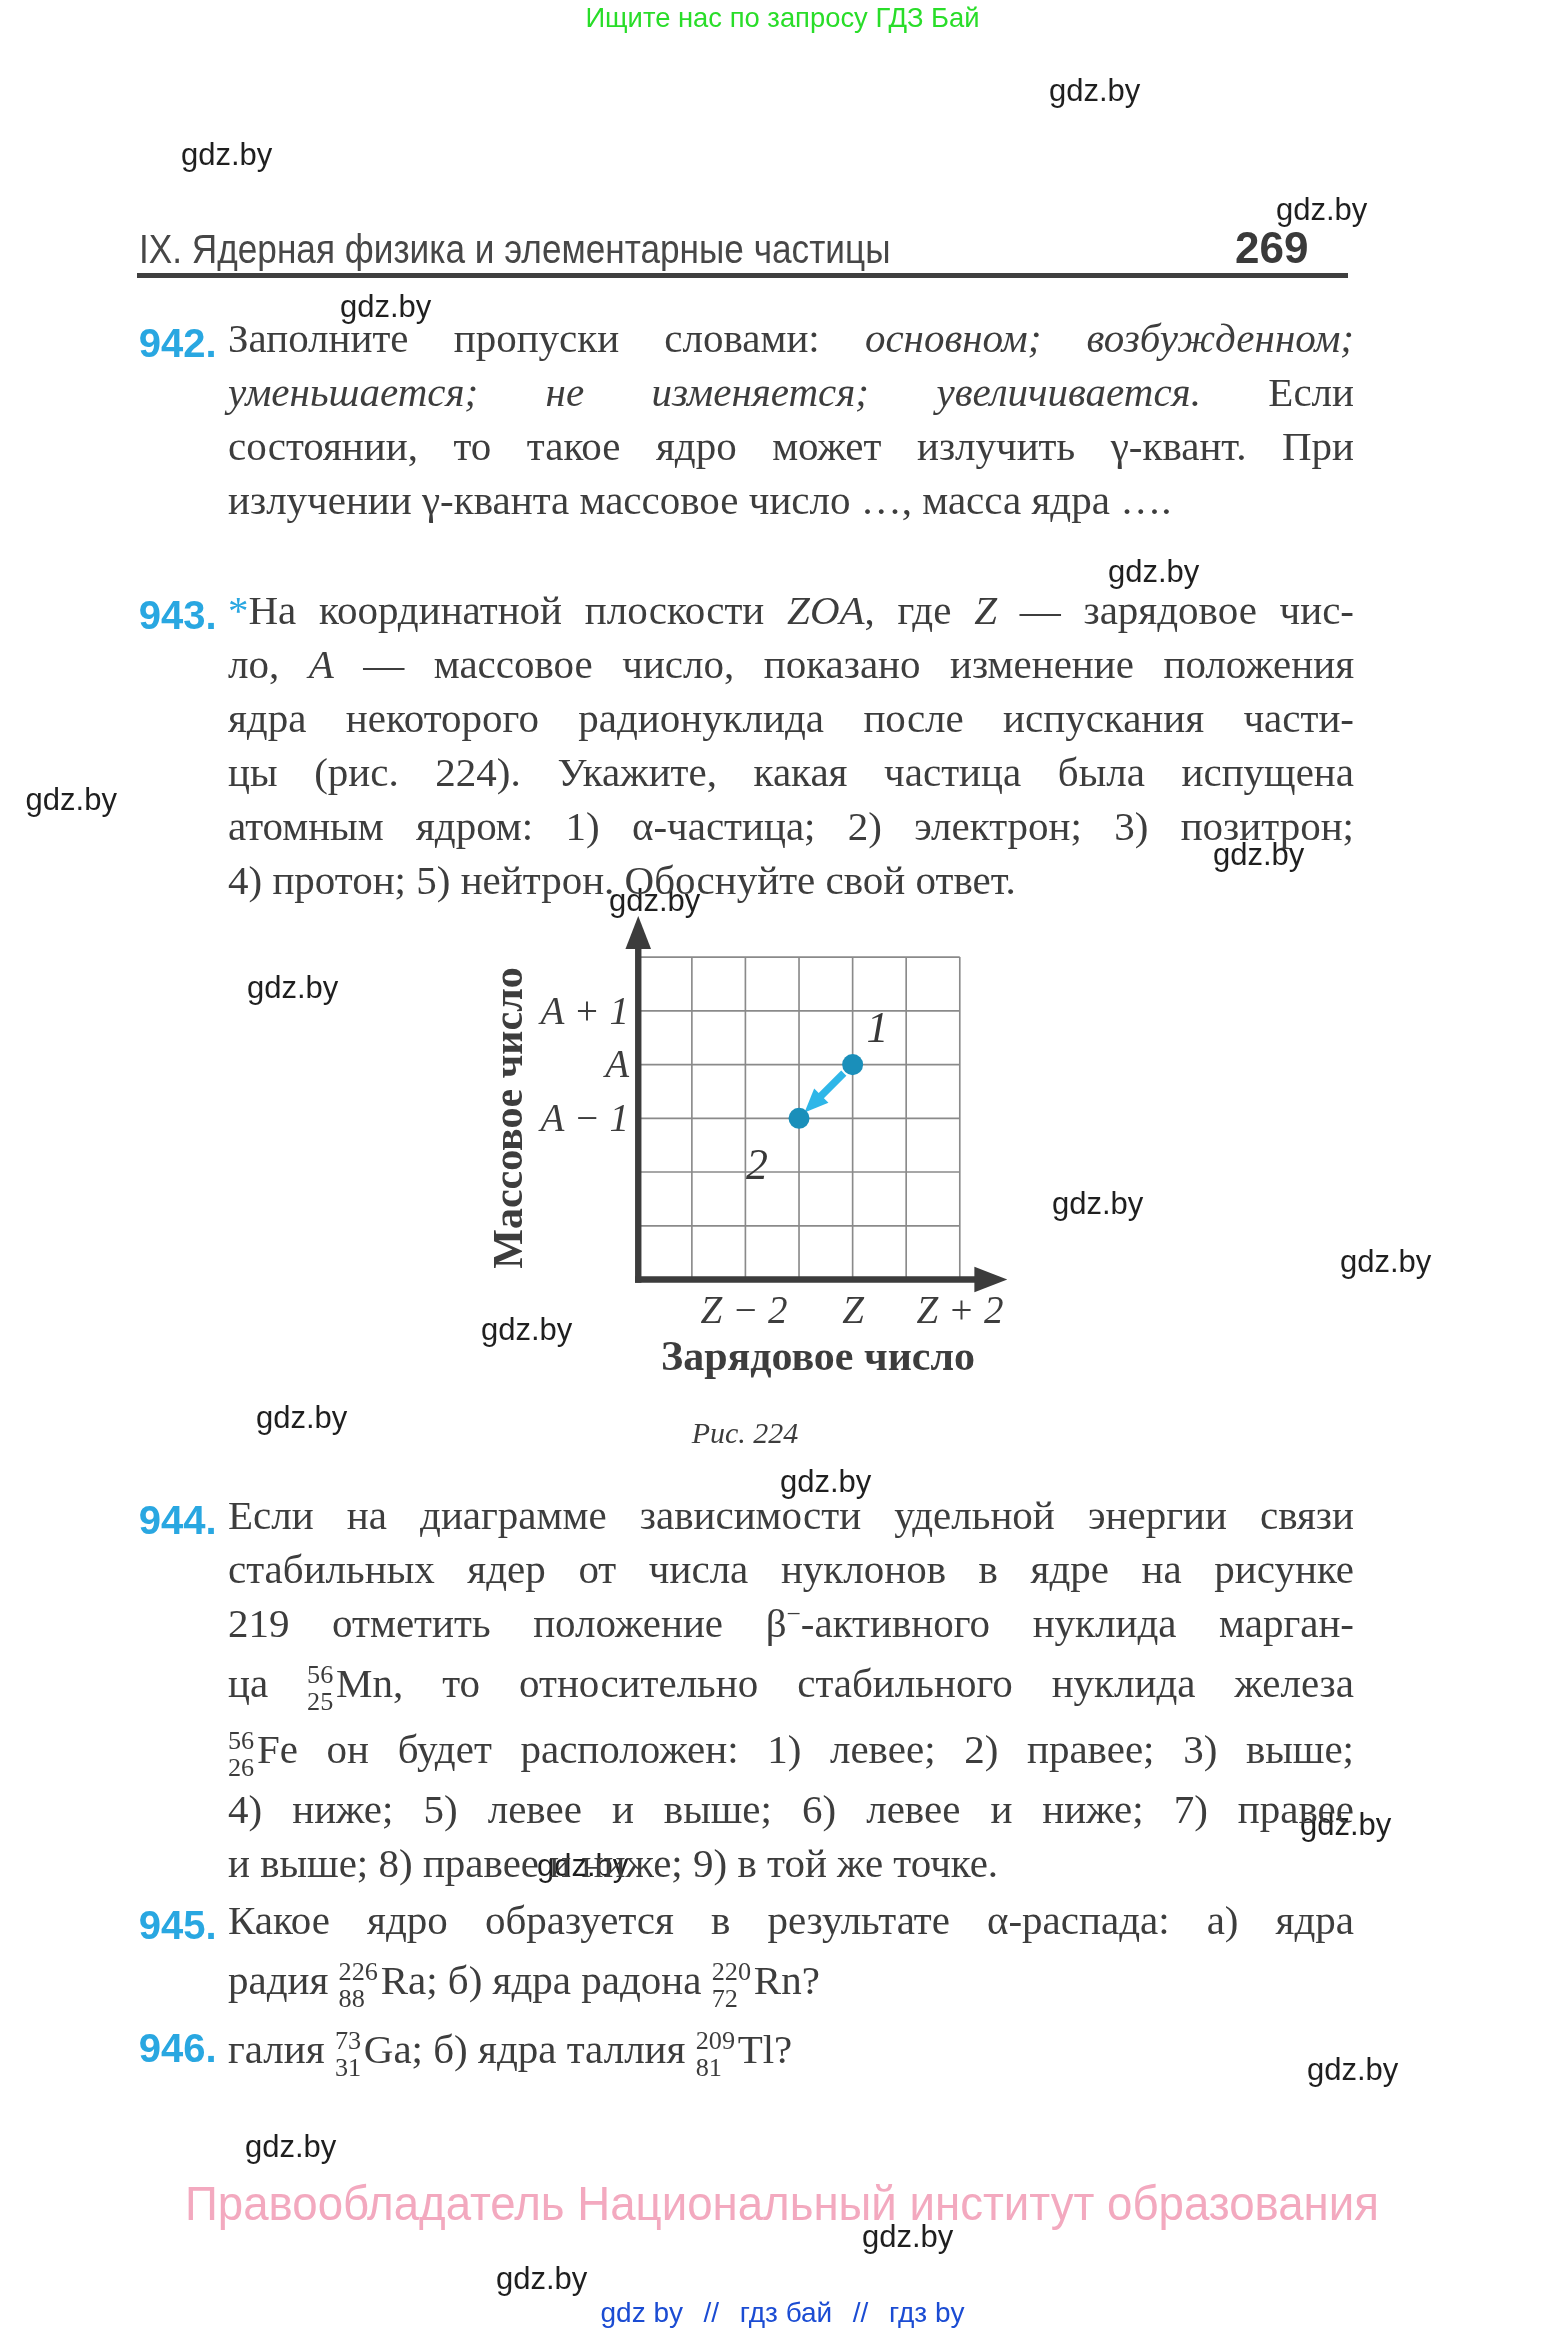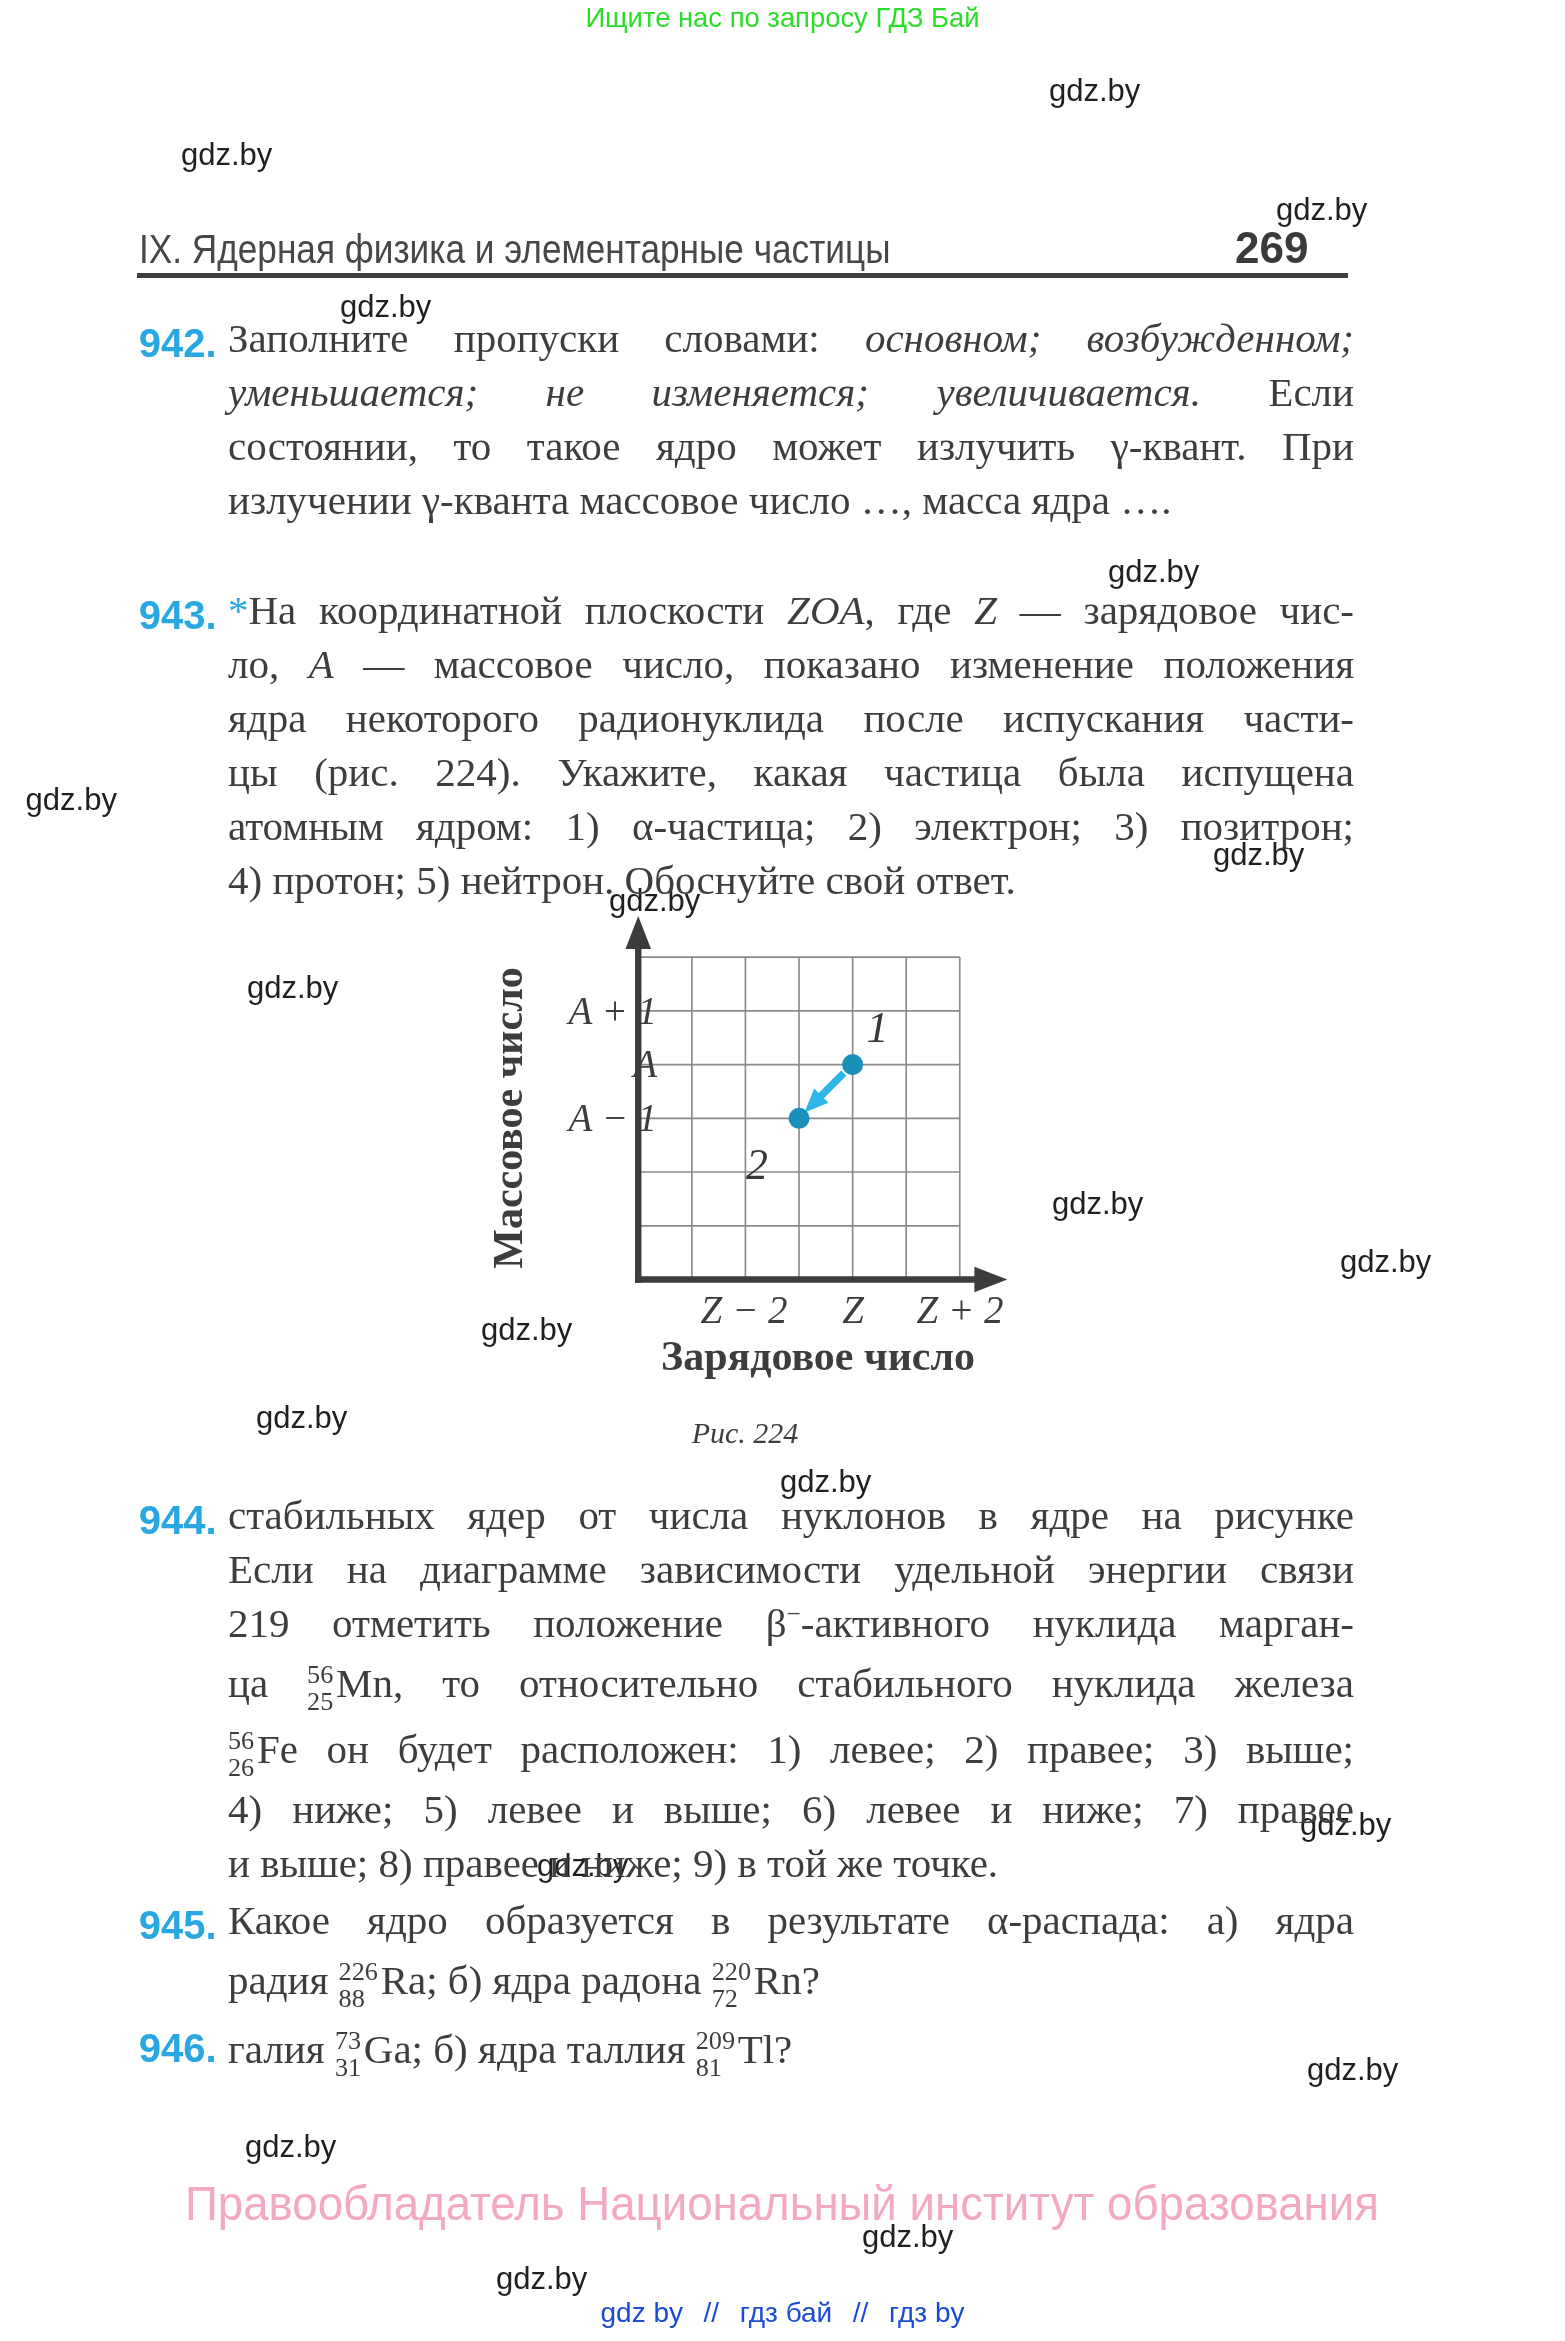--- a/index.html
+++ b/index.html
@@ -22,21 +22,21 @@
   .ptext{margin-left:91px;font-size:41px;line-height:54px;}
   .pl{text-align:justify;text-align-last:justify;}
   .pl.last{text-align-last:left;}
   .pl.nl{line-height:66px;}
   .star{color:#29a7e1;}
   sup{font-size:0.62em;line-height:0;}
   .nuc{display:inline-block;font-size:0.64em;line-height:1.02;vertical-align:-0.5em;
        text-align:left;margin-right:2.7px;}
   .nuc span{display:block;}
 
-  .ytick{position:absolute;left:483px;width:174px;text-align:right;font-style:italic;
+  .ytick{position:absolute;left:455px;width:174px;text-align:right;font-style:italic;
          font-size:39px;line-height:40px;}
   .xtick{position:absolute;top:1287px;transform:translateX(-50%);font-style:italic;font-size:39px;}
   .ylab{position:absolute;left:508px;top:1118px;transform:translate(-50%,-50%) rotate(-90deg);
         font-weight:bold;font-size:42px;white-space:nowrap;}
   .xlab{position:absolute;left:818px;top:1332px;transform:translateX(-50%);
         font-weight:bold;font-size:42px;white-space:nowrap;}
   .caption{position:absolute;left:745px;top:1416px;transform:translateX(-50%);
            font-style:italic;font-size:30px;white-space:nowrap;}
   .plot{position:absolute;left:567px;top:914px;}
 
@@ -144,22 +144,22 @@
   <div class="ytick" style="top:1098px">A − 1</div>
   <div class="xtick" style="left:744px">Z − 2</div>
   <div class="xtick" style="left:853px">Z</div>
   <div class="xtick" style="left:960px">Z + 2</div>
   <div class="xlab">Зарядовое число</div>
   <div class="caption">Рис. 224</div>
 
   <div class="problem" style="top:1488px">
     <span class="pnum">944.</span>
     <div class="ptext">
+      <div class="pl">Если на диаграмме зависимости удельной энергии связи</div>
       <div class="pl">стабильных ядер от числа нуклонов в ядре на рисунке</div>
-      <div class="pl">Если на диаграмме зависимости удельной энергии связи</div>
       <div class="pl">219 отметить положение β<sup>−</sup>-активного нуклида марган-</div>
       <div class="pl nl">ца <span class="nuc"><span>56</span><span>25</span></span>Mn, то относительно стабильного нуклида железа</div>
       <div class="pl nl"><span class="nuc"><span>56</span><span>26</span></span>Fe он будет расположен: 1) левее; 2) правее; 3) выше;</div>
       <div class="pl">4) ниже; 5) левее и выше; 6) левее и ниже; 7) правее</div>
       <div class="pl last">и выше; 8) правее и ниже; 9) в той же точке.</div>
     </div>
   </div>
 
   <div class="problem" style="top:1893px">
     <span class="pnum">945.</span>

